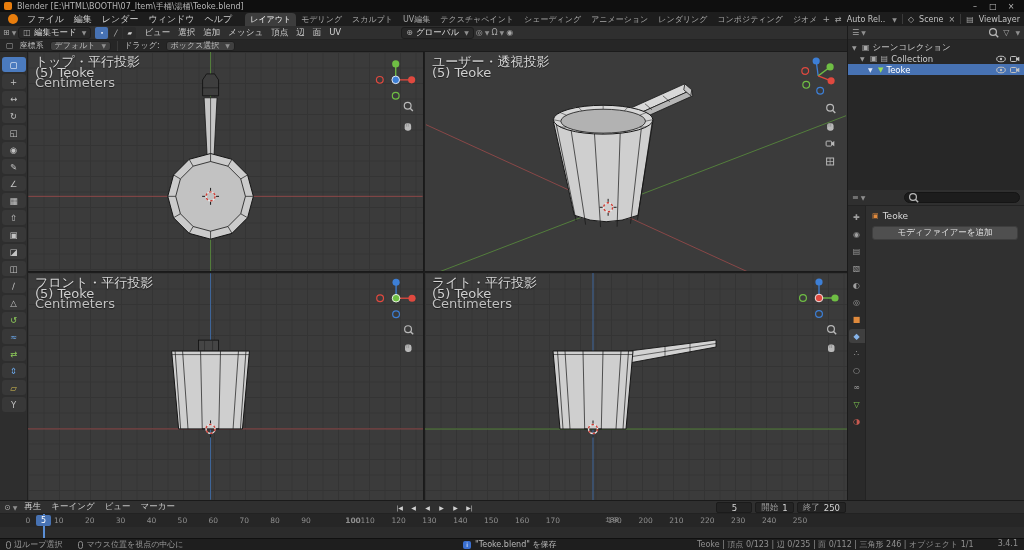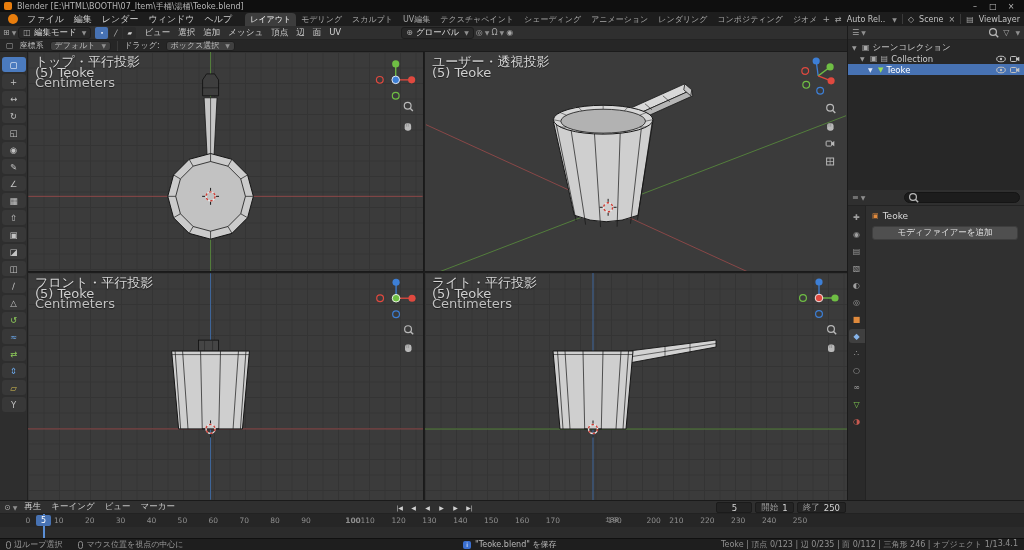--- a/index.html
+++ b/index.html
@@ -82,21 +82,21 @@
   #tl-ruler{position:relative;height:13px;background:#262626}
   .ruler-label{position:absolute;top:2px;transform:translateX(-50%);font-size:7.5px;color:#8f8f8f}
   #tl-tracks{height:12px;background:#2b2b2b}
   #playhead-line{position:absolute;left:43px;top:13px;width:2px;height:25px;background:#5a8fd6}
   #playhead-badge{position:absolute;left:36px;top:14px;width:15px;height:11px;background:#4772b3;border-radius:2px;color:#fff;text-align:center;font-size:8px;line-height:11px}
   
   #statusbar{position:absolute;left:0;right:0;top:538px;height:12px;background:#1e1e1e;border-top:1px solid #101010;display:flex;padding:0 6px;gap:4px;font-size:8px;color:#9a9a9a}
   .sb-group{display:flex;align-items:center;gap:3px;margin-right:12px;white-space:nowrap}
   #sb-center{position:absolute;left:463px;display:flex;align-items:center;gap:4px;color:#b8b8b8}
   #sb-info-icon{width:8px;height:8px;border-radius:2px;background:#3a6fd0;color:#fff;font-size:6px;line-height:8px;text-align:center}
-  #sb-right{margin-left:auto;display:flex;gap:0;white-space:nowrap;color:#909090}
+  #sb-right{margin-left:auto;display:flex;gap:24px;white-space:nowrap;color:#909090}
   .mouse-ic{display:inline-block;width:5px;height:8px;border:1px solid #8a8a8a;border-radius:2.5px}
 </style>
 </head>
 <body>
 
 <div id="app">
 
   <svg width="0" height="0" style="position:absolute" aria-hidden="true">
     <defs>
       <g id="i-mag">
@@ -584,21 +584,21 @@
         <span class="ruler-label" style="left: 353px; font-weight: bold;">100</span>
         <span class="ruler-label" style="left: 367.68px;">110</span>
         <span class="ruler-label" style="left: 398.56px;">120</span>
         <span class="ruler-label" style="left: 429.44px;">130</span>
         <span class="ruler-label" style="left: 460.32px;">140</span>
         <span class="ruler-label" style="left: 491.2px;">150</span>
         <span class="ruler-label" style="left: 522.08px;">160</span>
         <span class="ruler-label" style="left: 552.96px;">170</span>
         <span class="ruler-label" style="left: 612px; font-family: Liberation Mono, monospace;">180</span>
         <span class="ruler-label" style="left: 614.72px;">190</span>
-        <span class="ruler-label" style="left: 645.6px; margin-left: 8px;">200</span>
+        <span class="ruler-label" style="left: 645.6px;">200</span>
         <span class="ruler-label" style="left: 676.48px;">210</span>
         <span class="ruler-label" style="left: 707.36px;">220</span>
         <span class="ruler-label" style="left: 738.24px;">230</span>
         <span class="ruler-label" style="left: 769.12px;">240</span>
         <span class="ruler-label" style="left: 800px;">250</span>
       </div>
     <div id="tl-tracks"></div>
     <div id="playhead-line"></div>
     <div id="playhead-badge">5</div>
   </div>

